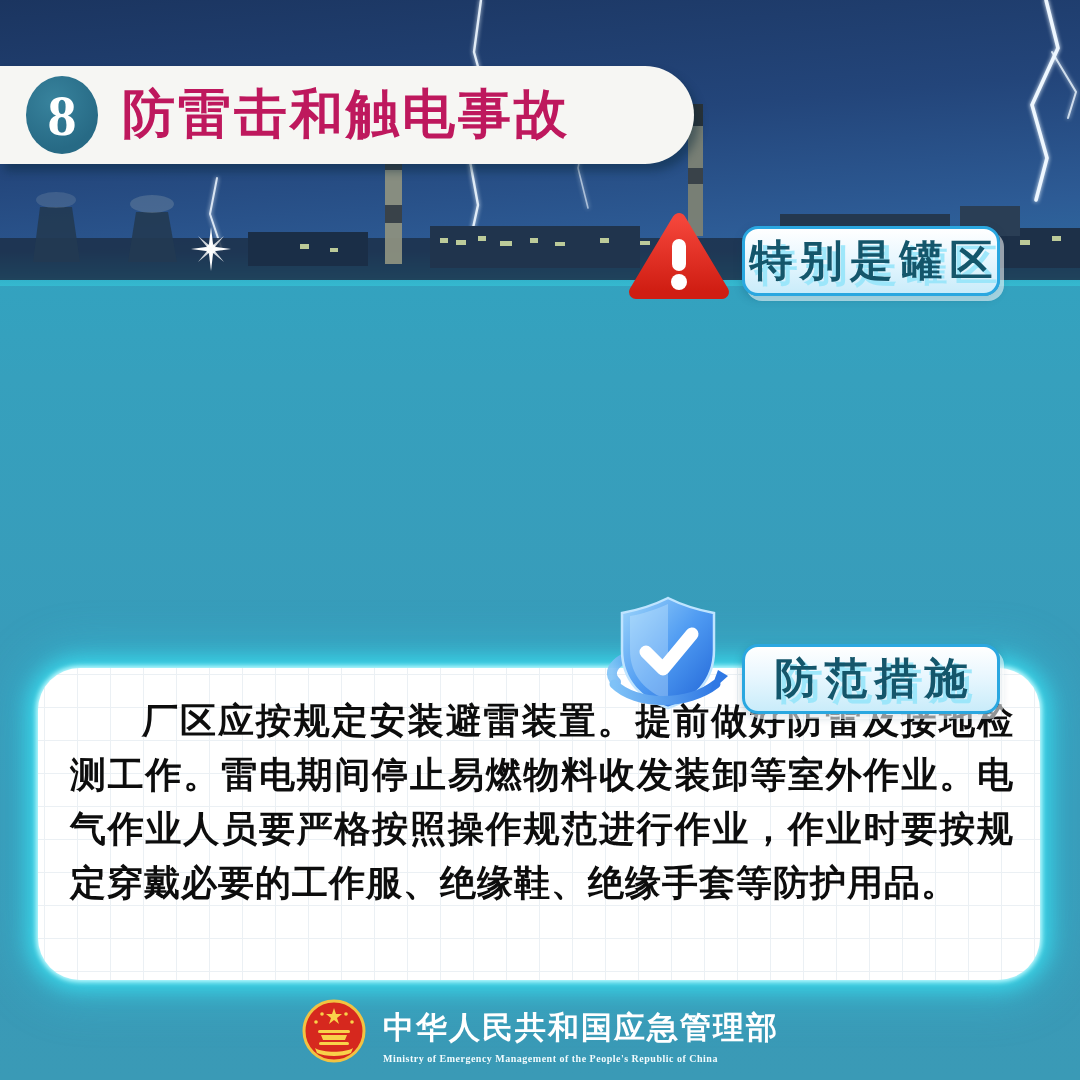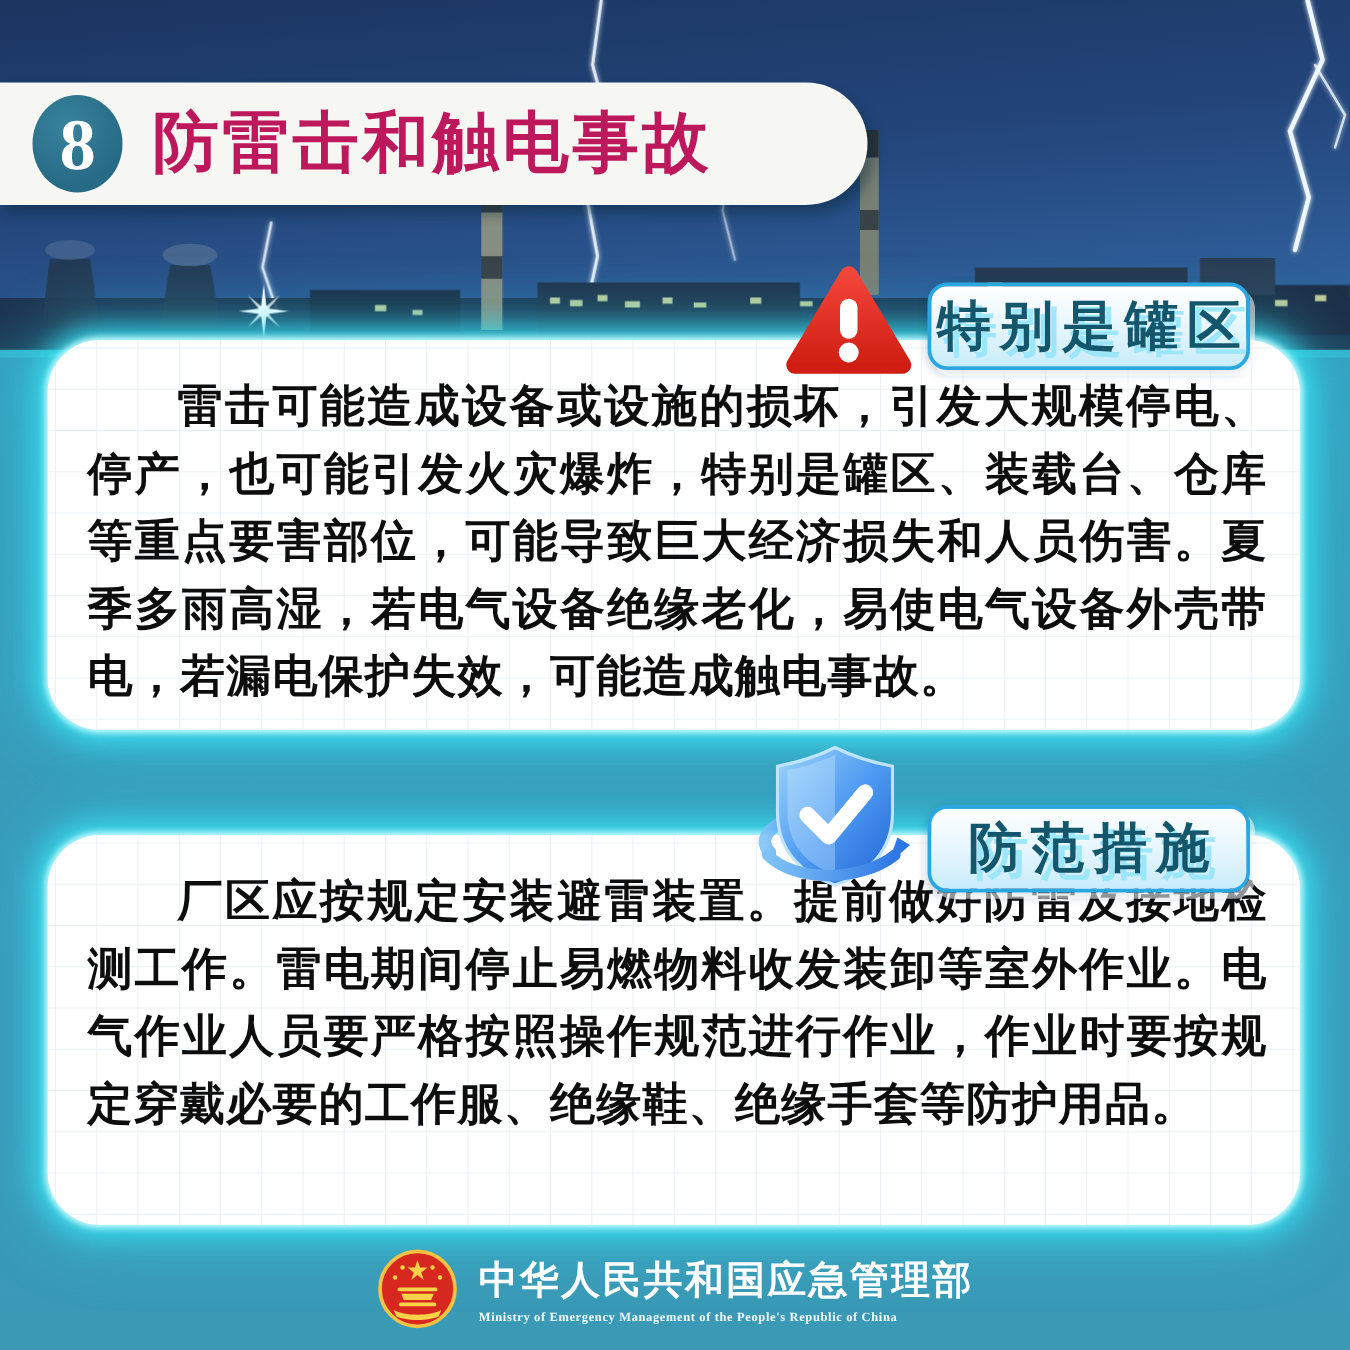--- a/index.html
+++ b/index.html
@@ -69,21 +69,21 @@
     white-space:nowrap;text-indent:7px;
   }
   .badge-1{left:742px;top:226px;}
   .badge-2{left:742px;top:616px;margin-top:28px;}
   .section-icon{position:absolute;}
   .warning-pos{left:626px;top:208px;}
   .shield-pos{left:592px;top:590px;}
   
   .footer{
     position:absolute;left:0;top:998px;width:1080px;
-    display:flex;align-items:center;justify-content:center;gap:16px;
+    display:flex;align-items:flex-end;justify-content:center;gap:16px;
   }
   .footer-text{display:flex;flex-direction:column;gap:4px;}
   .footer-cn{
     color:#ffffff;font-size:31px;font-weight:bold;letter-spacing:2px;white-space:nowrap;
   }
   .footer-en{
     color:#f2fbfd;font-size:10px;letter-spacing:.5px;white-space:nowrap;
     font-family:"Liberation Serif","DejaVu Serif",serif;font-weight:bold;
   }
 </style>
@@ -175,23 +175,20 @@
     </g>
   </svg>
 
   <div class="banner">
     <div class="num-circle">
       <span>8</span>
     </div>
     <div class="banner-title">防雷击和触电事故</div>
   </div>
 
-  <div class="card card-1">
-    <p class="card-text">雷击可能造成设备或设施的损坏，引发大规模停电、停产，也可能引发火灾爆炸，特别是罐区、装载台、仓库等重点要害部位，可能导致巨大经济损失和人员伤害。夏季多雨高湿，若电气设备绝缘老化，易使电气设备外壳带电，若漏电保护失效，可能造成触电事故。</p>
-  </div>
 
   <svg class="section-icon warning-pos" width="106" height="96" viewBox="0 0 106 96">
     <defs>
       <linearGradient id="redGrad" x1="0" y1="0" x2="0" y2="1">
         <stop offset="0" stop-color="#f4453a"></stop>
           <stop offset="1" stop-color="#cf1d12"></stop>
       </linearGradient>
     </defs>
     <path d="M53,12 L96,84 L10,84 Z" fill="url(#redGrad)" stroke="url(#redGrad)" stroke-width="14" stroke-linejoin="round"></path>
     <rect x="46" y="31" width="14" height="32" rx="7" fill="#ffffff"></rect>

